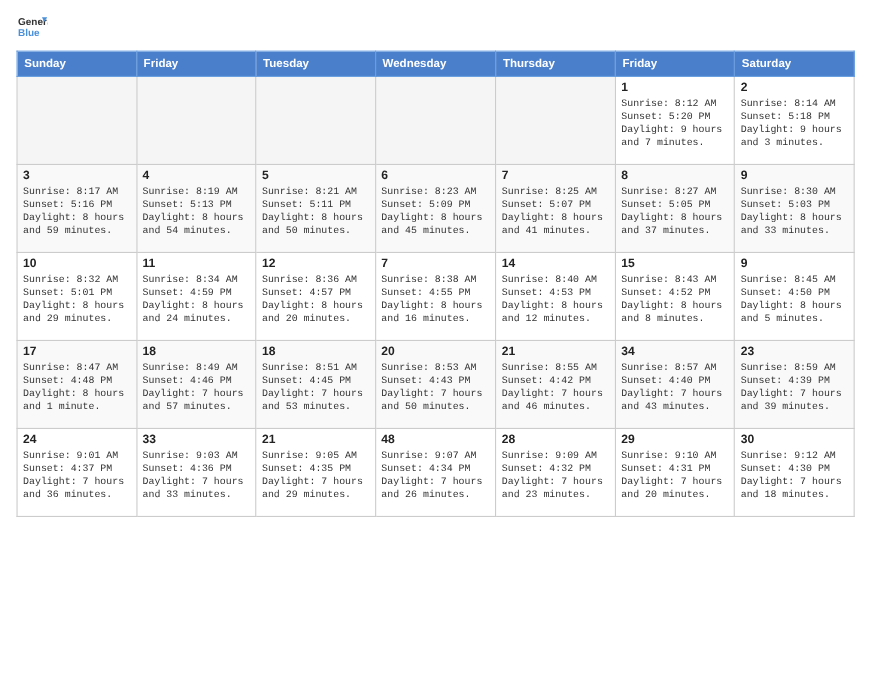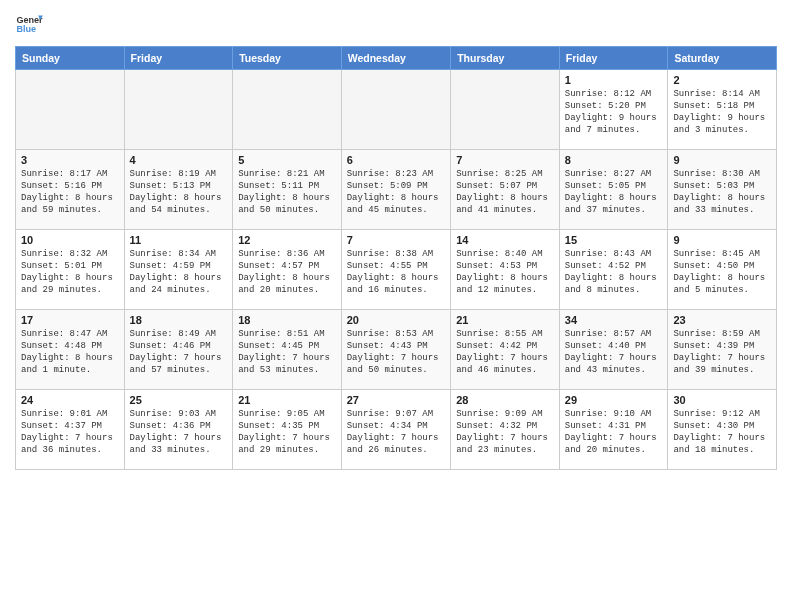--- a/index.html
+++ b/index.html
@@ -217,29 +217,29 @@
             <div class="day-num">23</div>
             <div class="day-info">Sunrise: 8:59 AM<br>Sunset: 4:39 PM<br>Daylight: 7 hours<br>and 39 minutes.</div>
           </td>
         </tr>
         <tr>
           <td>
             <div class="day-num">24</div>
             <div class="day-info">Sunrise: 9:01 AM<br>Sunset: 4:37 PM<br>Daylight: 7 hours<br>and 36 minutes.</div>
           </td>
           <td>
-            <div class="day-num">25</div>
+            <div class="day-num">33</div>
             <div class="day-info">Sunrise: 9:03 AM<br>Sunset: 4:36 PM<br>Daylight: 7 hours<br>and 33 minutes.</div>
           </td>
           <td>
             <div class="day-num">21</div>
             <div class="day-info">Sunrise: 9:05 AM<br>Sunset: 4:35 PM<br>Daylight: 7 hours<br>and 29 minutes.</div>
           </td>
           <td>
-            <div class="day-num">27</div>
+            <div class="day-num">48</div>
             <div class="day-info">Sunrise: 9:07 AM<br>Sunset: 4:34 PM<br>Daylight: 7 hours<br>and 26 minutes.</div>
           </td>
           <td>
             <div class="day-num">28</div>
             <div class="day-info">Sunrise: 9:09 AM<br>Sunset: 4:32 PM<br>Daylight: 7 hours<br>and 23 minutes.</div>
           </td>
           <td>
             <div class="day-num">29</div>
             <div class="day-info">Sunrise: 9:10 AM<br>Sunset: 4:31 PM<br>Daylight: 7 hours<br>and 20 minutes.</div>
           </td>

